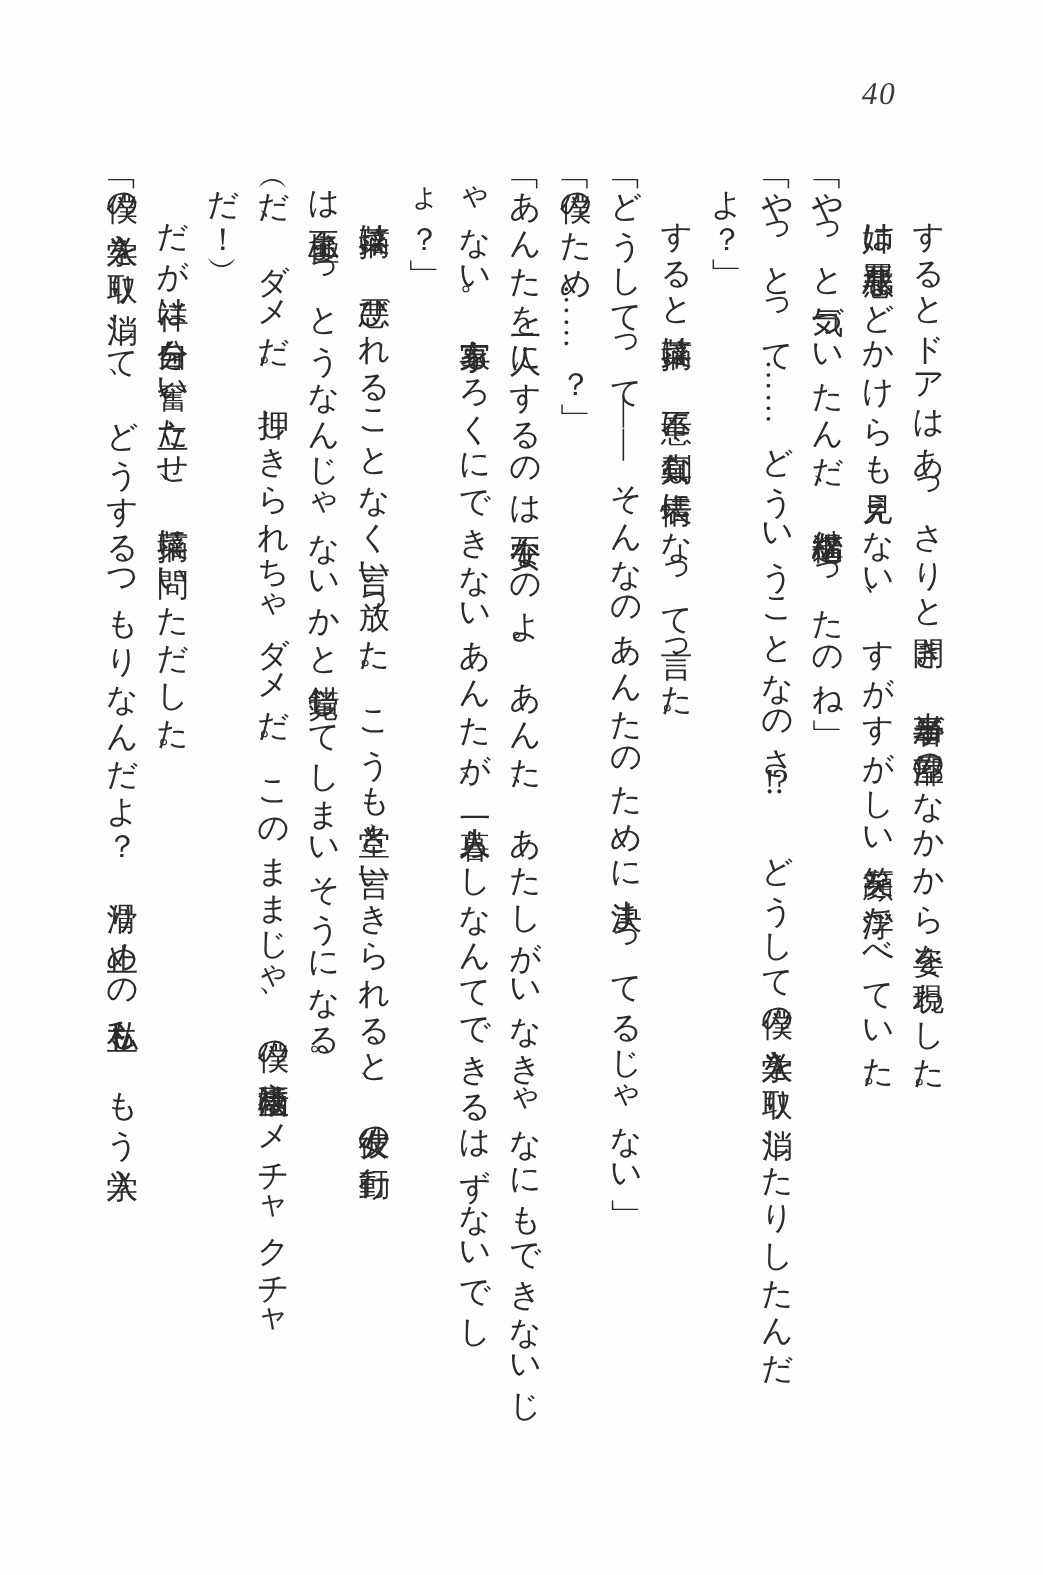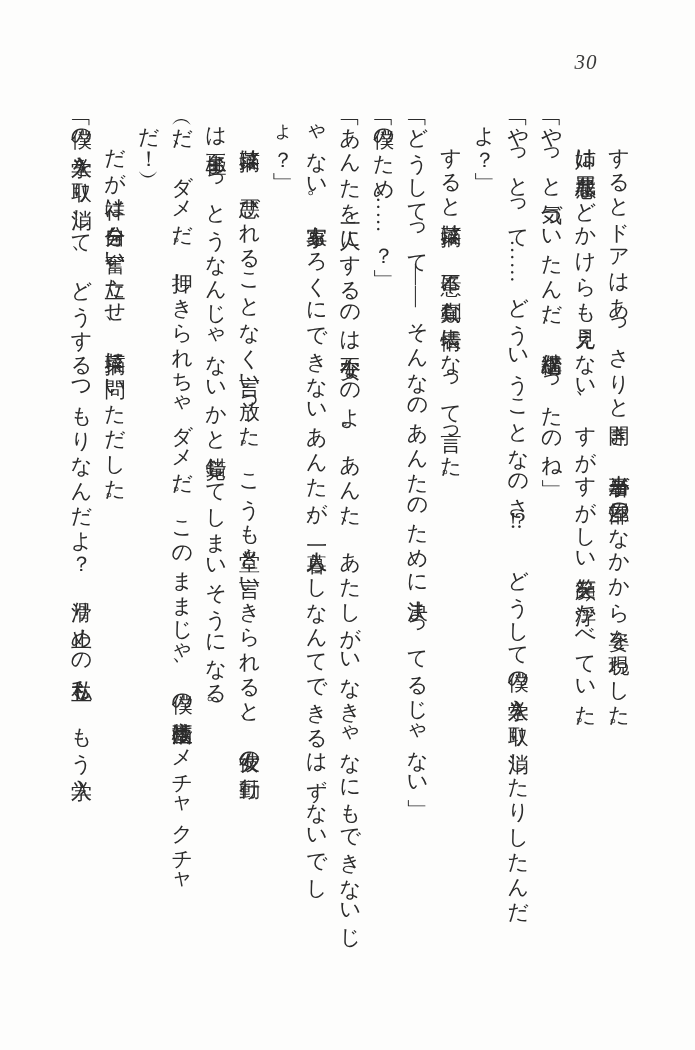--- a/index.html
+++ b/index.html
@@ -45,21 +45,21 @@
     white-space: nowrap;
   }
   .text-column.indent {
     text-indent: 1em;
   }
 </style>
 </head>
 <body>
 
 <div class="page">
-  <div class="page-number">30</div>
+  <div class="page-number">40</div>
   <div class="text-block" id="text-block">
       <div class="text-column indent">するとドアはあっさりと開き、当事者が部屋のなかから姿を現わした。</div>
       <div class="text-column indent">姉は罪悪感などかけらも見えない、すがすがしい笑顔を浮かべていた。</div>
       <div class="text-column">「やっと気づいたんだ、結構遅かったのね」</div>
       <div class="text-column">「やっとって……どういうことなのさ⁉　どうして僕の入学を取り消したりしたんだ</div>
       <div class="text-column">よ？」</div>
       <div class="text-column indent">すると菜摘は、不意に真剣な表情になって言った。</div>
       <div class="text-column">「どうしてって――そんなのあんたのために決まってるじゃない」</div>
       <div class="text-column">「僕のため……？」</div>
       <div class="text-column">「あんたを一人にするのは不安なのよ。あんた、あたしがいなきゃなにもできないじ</div>

